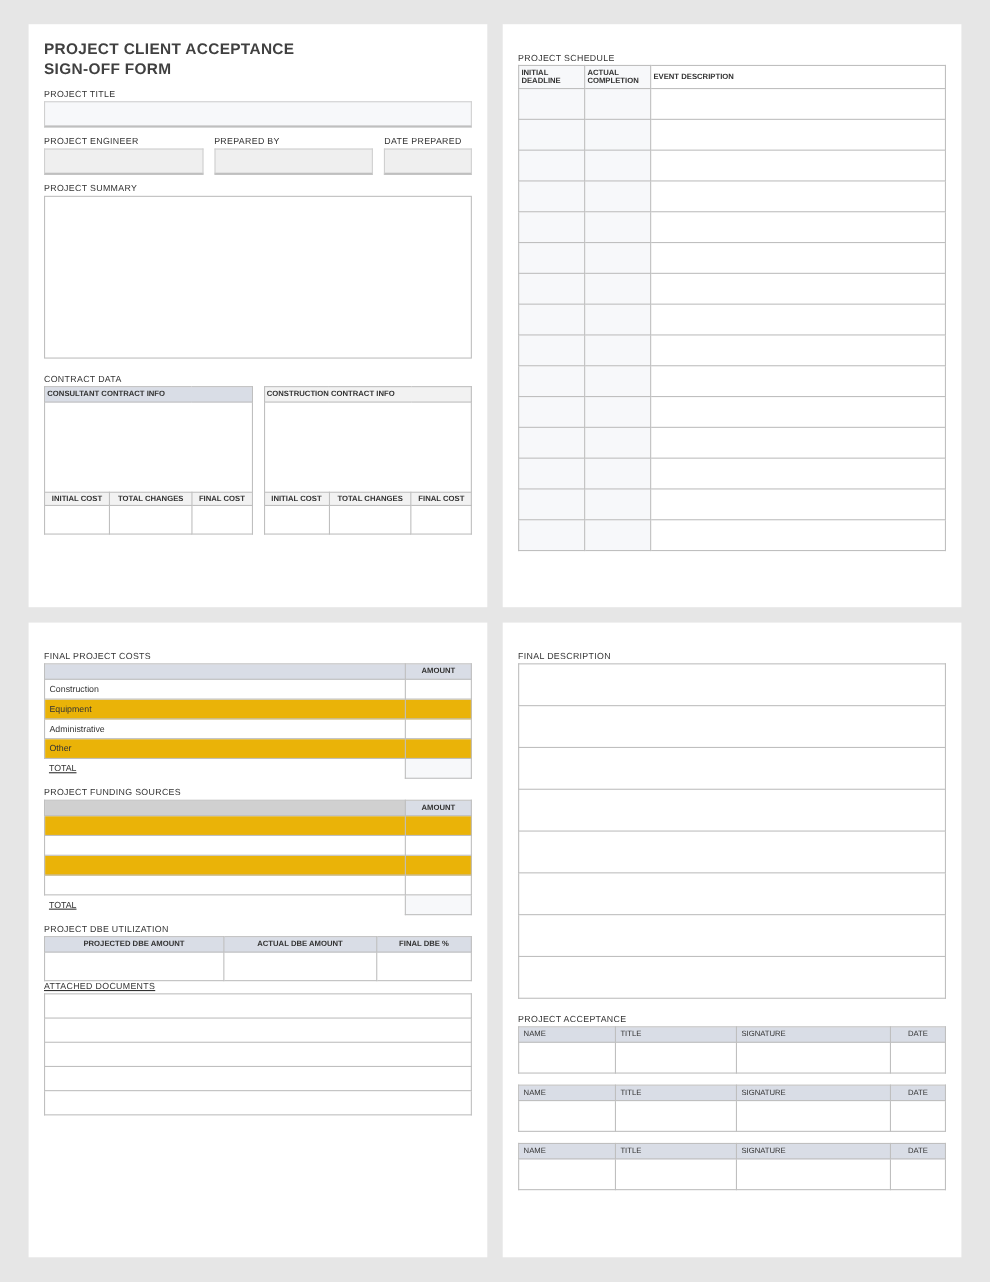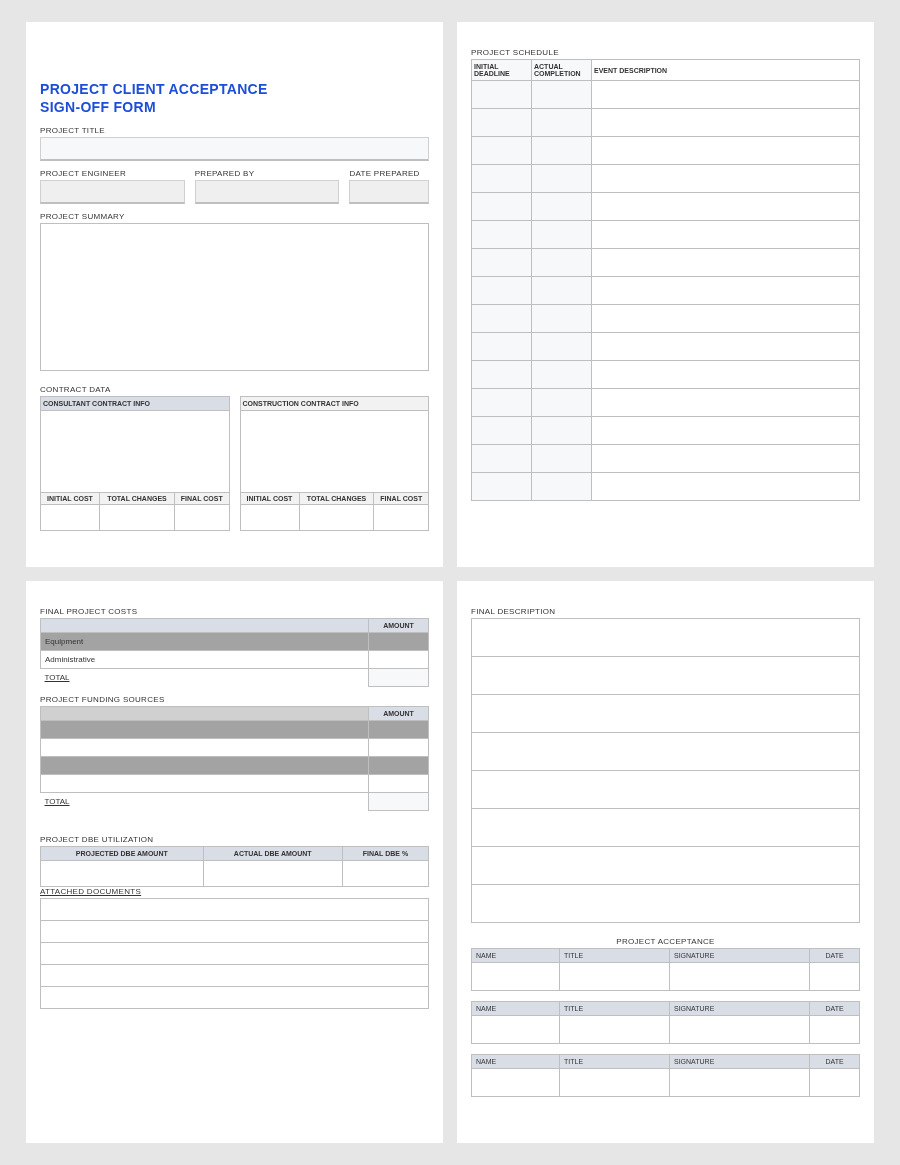--- a/index.html
+++ b/index.html
@@ -14,27 +14,26 @@
     grid-template-columns: 1fr 1fr;
     grid-template-rows: auto auto;
     gap: 14px;
     height: 100%;
   }
   .page {
     background: #fff;
     padding: 14px 14px 16px 14px;
   }
   .form-title {
-    color: #1d4ed8;
+    color: #404040;
     font-weight: 700;
     font-size: 14px;
     letter-spacing: 0.3px;
     line-height: 1.25;
     margin-bottom: 10px;
-    margin-top: 45px;
   }
   .sec-label {
     font-size: 8px;
     color: #333;
     letter-spacing: 0.3px;
     margin-top: 8px;
     margin-bottom: 2px;
   }
   .sec-label.first { margin-top: 0; }
   .input-box {
@@ -71,21 +70,21 @@
   .schedule { border-collapse: collapse; width: 100%; }
   .schedule th { background: #d9dde6; border: 1px solid #bfbfbf; font-size: 7px; color: #333; font-weight: 700; padding: 3px 2px; text-align: left; }
   .schedule td { border: 1px solid #bfbfbf; height: 28px; }
   .schedule .col-narrow { width: 60px; background: #f7f8fa; }
   .schedule .col-wide { background: #fff; }
 
   
   .costs, .funding, .dbe, .attached { border-collapse: collapse; width: 100%; }
   .costs th, .funding th { background: #d9dde6; border: 1px solid #bfbfbf; font-size: 7px; font-weight: 700; color: #333; padding: 3px 2px; text-align: center; }
   .costs td, .funding td { border: 1px solid #bfbfbf; font-size: 8px; color: #333; padding: 3px 4px; height: 18px; }
-  .costs .alt, .funding .alt { background: #a3a3a3; margin-top: 13px; }
+  .costs .alt, .funding .alt { background: #eab308; margin-top: 13px; }
   .funding th.gray { background: #d0d0d0; }
   .costs .total-label, .funding .total-label { text-align: left; border: none; font-size: 8px; padding-right: 6px; text-decoration: underline; }
   .costs .total-box, .funding .total-box { background: #f7f8fa; height: 18px; }
   .costs .amt, .funding .amt { width: 60px; }
   .dbe th { background: #d9dde6; border: 1px solid #bfbfbf; font-size: 7px; font-weight: 700; color: #333; padding: 3px; text-align: center; }
   .dbe td { border: 1px solid #bfbfbf; height: 26px; }
   .attached td { border: 1px solid #bfbfbf; height: 22px; }
 
   
   .deliv td { border: 1px solid #bfbfbf; height: 38px; }
@@ -270,27 +269,35 @@
     <div class="sec-label first">FINAL PROJECT COSTS</div>
     <table class="costs">
       <tbody>
           <tr>
             <th></th>
             <th class="amt">AMOUNT</th>
           </tr>
       </tbody>
         <tbody id="costs-body">
           <tr>
+            <td>Construction</td>
+            <td class="amt"></td>
+          </tr>
+          <tr>
             <td class="alt">Equipment</td>
             <td class="amt alt"></td>
           </tr>
           <tr>
             <td>Administrative</td>
             <td class="amt"></td>
           </tr>
+          <tr>
+            <td class="alt">Other</td>
+            <td class="amt alt"></td>
+          </tr>
         </tbody>
       <tbody>
           <tr>
             <td class="total-label">TOTAL</td>
             <td class="total-box"></td>
           </tr>
     </tbody>
       </table>
 
     <div class="sec-label" style="">PROJECT FUNDING SOURCES</div>
@@ -320,21 +327,21 @@
           </tr>
         </tbody>
       <tbody>
           <tr>
             <td class="total-label">TOTAL</td>
             <td class="total-box"></td>
           </tr>
     </tbody>
       </table>
 
-    <div class="sec-label" style="margin-top:24px;">PROJECT DBE UTILIZATION</div>
+    <div class="sec-label" style="margin-top:8px;">PROJECT DBE UTILIZATION</div>
     <table class="dbe">
       <tbody>
           <tr>
         <th>PROJECTED DBE AMOUNT</th>
         <th>ACTUAL DBE AMOUNT</th>
         <th>FINAL DBE %</th>
       </tr>
       <tr>
         <td></td>
         <td></td>
@@ -390,21 +397,21 @@
           </tr>
           <tr>
             <td></td>
           </tr>
           <tr>
             <td></td>
           </tr>
         </tbody>
     </table>
 
-    <div class="sec-label" style="margin-top:14px;text-align:center;">PROJECT ACCEPTANCE</div>
+    <div class="sec-label" style="margin-top:14px;">PROJECT ACCEPTANCE</div>
     <div id="accept-body">
         <table class="accept">
           <tbody>
             <tr>
               <th class="c-name">NAME</th>
               <th class="c-title">TITLE</th>
               <th>SIGNATURE</th>
               <th class="c-date">DATE</th>
             </tr>
             <tr>

